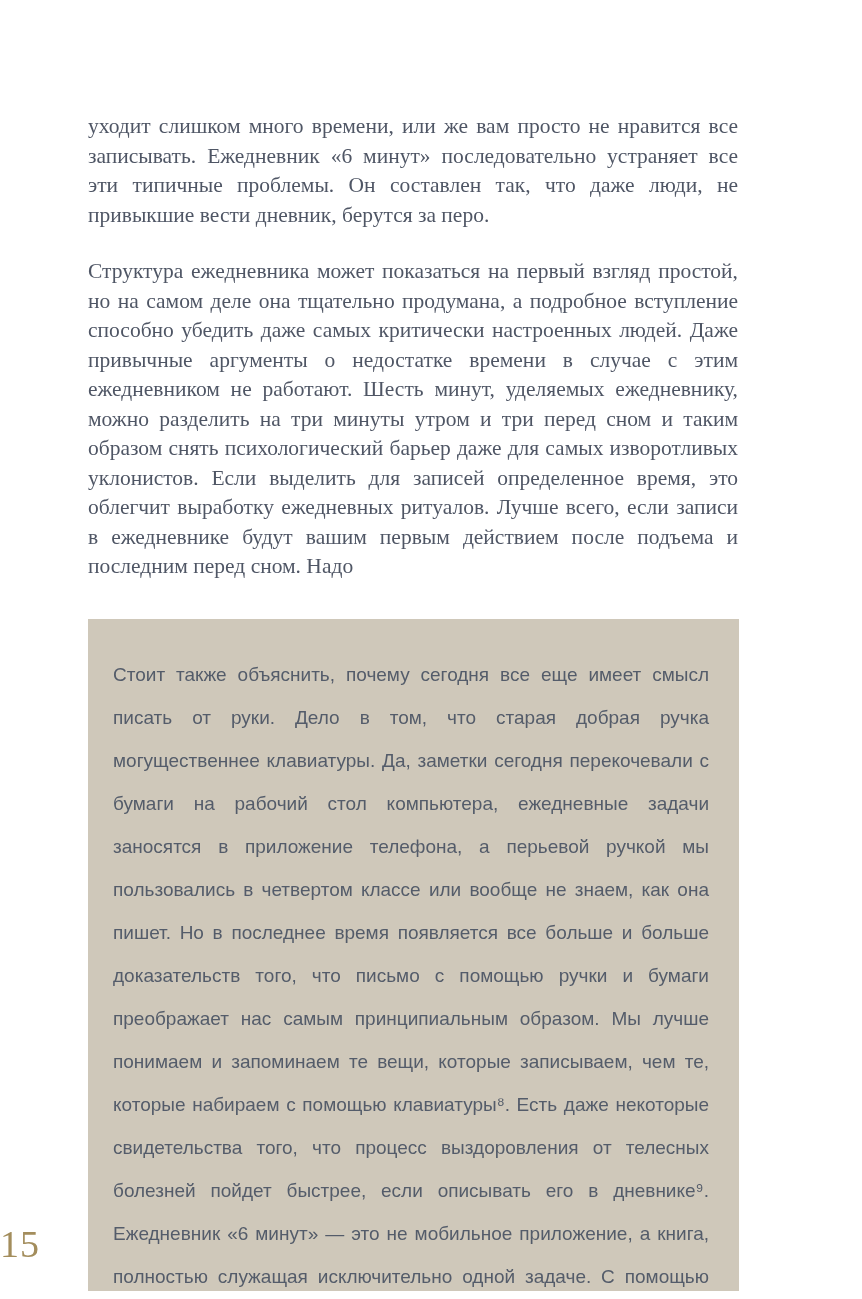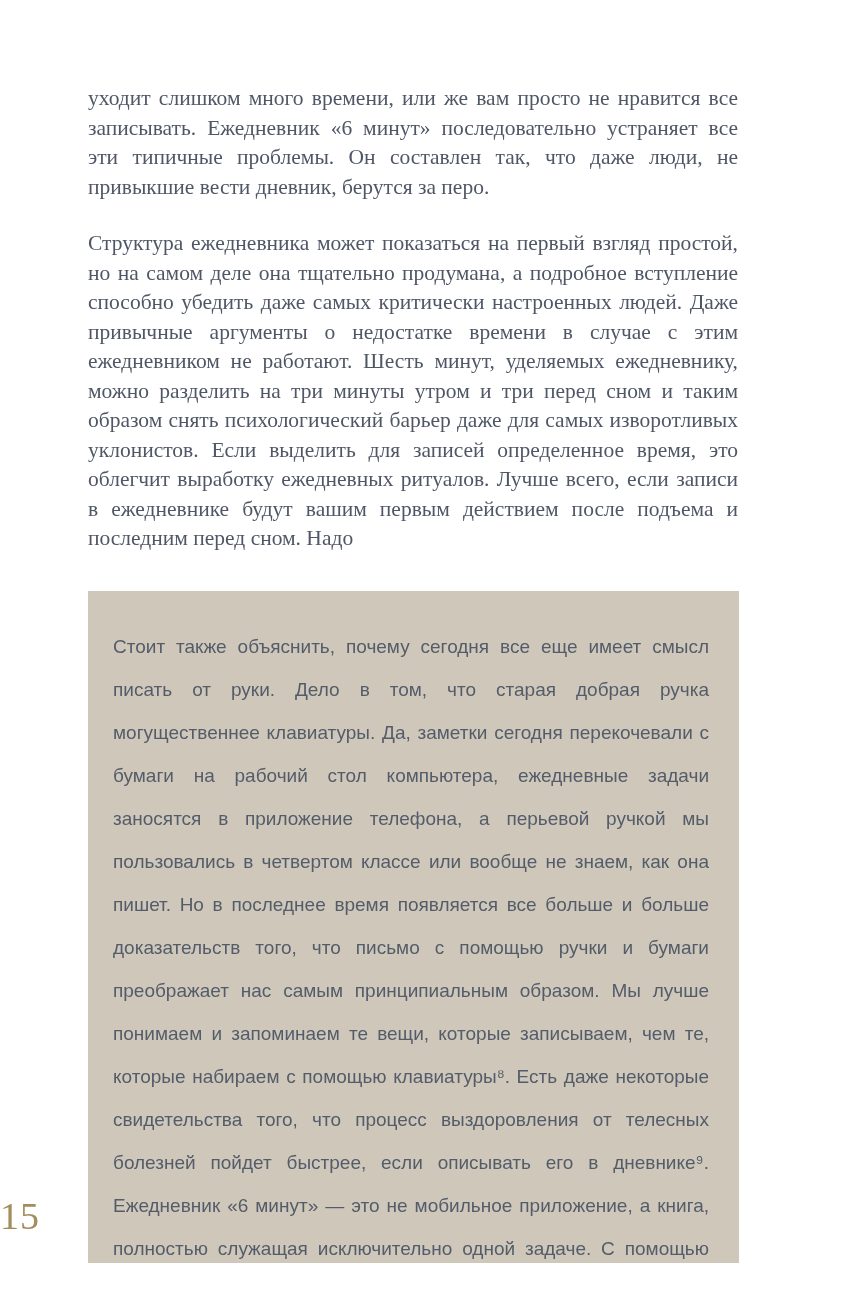--- a/index.html
+++ b/index.html
@@ -6,20 +6,21 @@
     margin: 0;
     padding: 0;
     background: #ffffff;
   }
   .page {
     position: relative;
     width: 862px;
     height: 1263px;
     background: #ffffff;
     overflow: hidden;
+    margin-top: 28px;
   }
   .content {
     position: absolute;
     left: 88px;
     top: 84px;
     width: 650px;
   }
   .body-paragraph {
     font-family: "Liberation Serif", "DejaVu Serif", serif;
     font-size: 21.5px;

